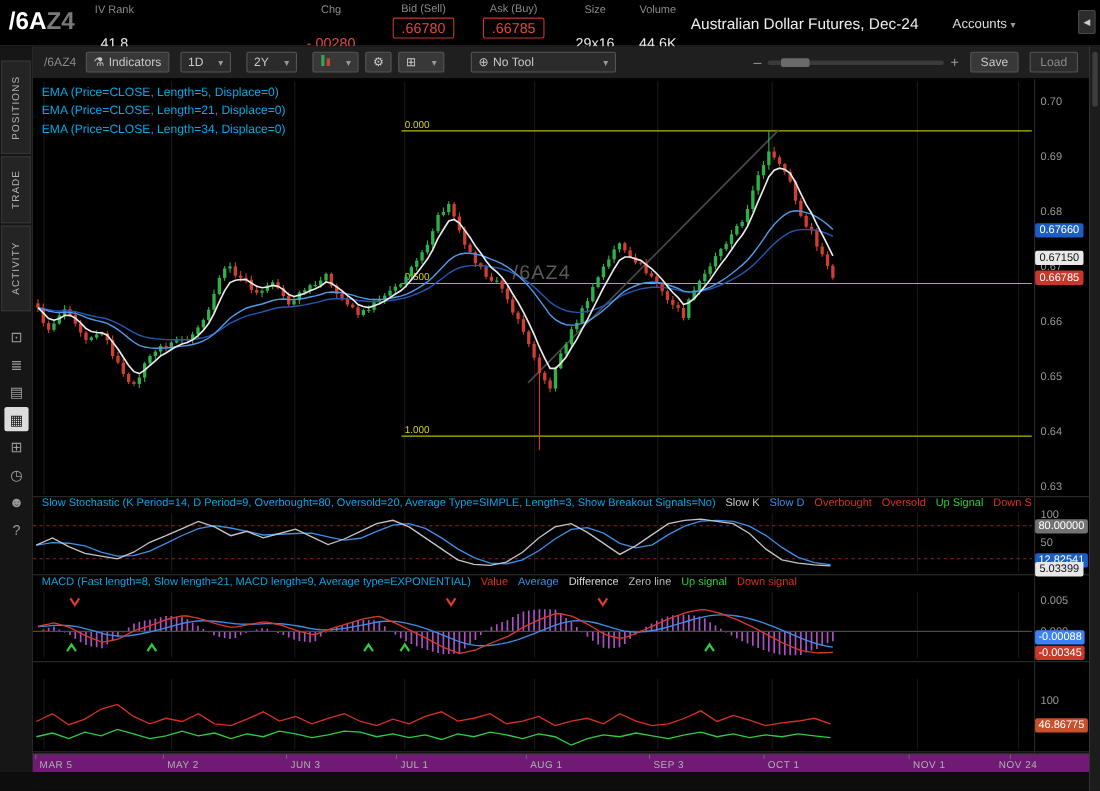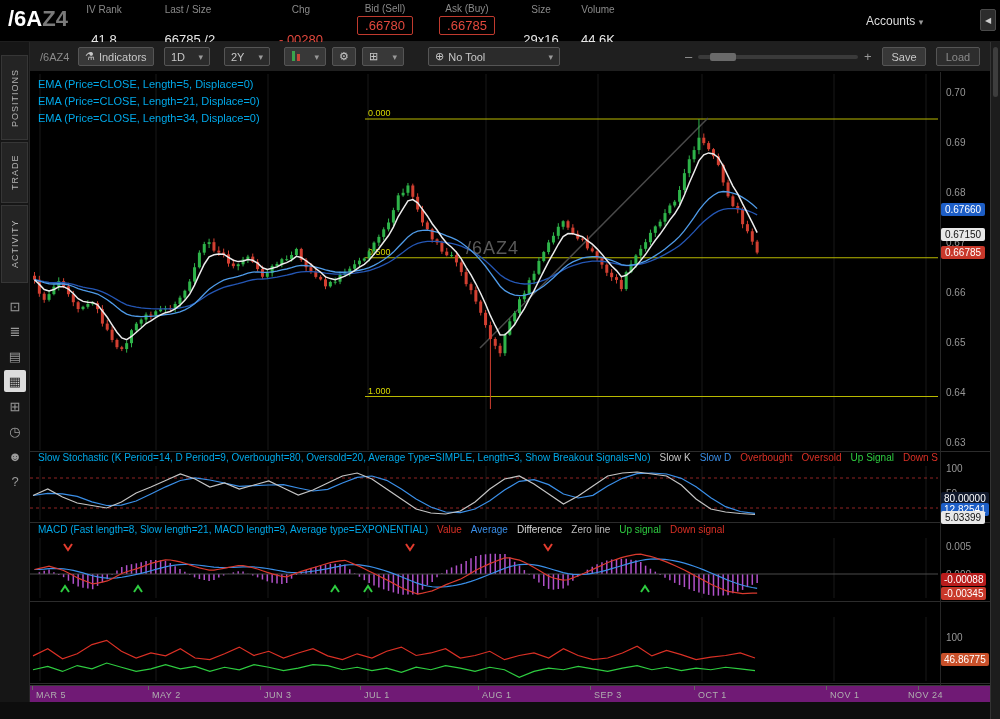--- a/index.html
+++ b/index.html
@@ -48,44 +48,41 @@
 <div class="app">
 
   <div class="abs" style="left:0;top:0;width:1000px;height:42px;background:#000;border-bottom:1px solid #1e1e1e;">
     <div class="abs" style="left:8px;top:6px;font-size:22px;font-weight:bold;">
       <span style="color:#fff;">/6A</span><span style="color:#7a7a7a;">Z4</span>
     </div>
     <div class="hstat" style="left:78px;width:52px;">
       <div class="hlabel">IV Rank</div>
       <div class="hvalue">41.8</div>
     </div>
-    <div class="hstat" style="left:138px;width:100px;">
-      <div class="hlabel">Last / Size</div>
-      <div class="hvalue"><span>.66785</span> <span>/2</span></div>
-    </div>
     <div class="hstat" style="left:262px;width:78px;">
       <div class="hlabel">Chg</div>
       <div class="hvalue red">-.00280</div>
     </div>
     <div class="hstat" style="left:346px;width:78px;top:3px;">
       <div class="hlabel">Bid (Sell)</div>
       <div style="margin-top:2px;"><span class="pricebox">.66780</span></div>
     </div>
     <div class="hstat" style="left:428px;width:78px;top:3px;">
       <div class="hlabel">Ask (Buy)</div>
       <div style="margin-top:2px;"><span class="pricebox">.66785</span></div>
     </div>
     <div class="hstat" style="left:516px;width:50px;">
       <div class="hlabel">Size</div>
       <div class="hvalue">29x16</div>
     </div>
     <div class="hstat" style="left:572px;width:52px;">
       <div class="hlabel">Volume</div>
       <div class="hvalue">44.6K</div>
     </div>
+    <div class="abs" style="left:628px;top:13px;font-size:14px;color:#eee;">Australian Dollar Futures, Dec-24</div>
     <div class="abs" style="left:866px;top:14px;font-size:12px;color:#ddd;cursor:pointer;">
       <span>Accounts</span>
       <span class="chev">▾</span>
     </div>
     <div class="abs" style="left:980px;top:9px;width:16px;height:22px;background:#2c2c2c;border:1px solid #4a4a4a;border-radius:2px;display:flex;align-items:center;justify-content:center;font-size:8px;color:#ccc;">
       <span>◀</span>
     </div>
   </div>
 
   <div class="abs" style="left:0;top:42px;width:30px;height:677px;background:#161616;border-right:1px solid #262626;">
@@ -697,24 +694,24 @@
       <div class="axlabel" style="top: 346.5px;">0.64</div>
       <div class="axlabel" style="top: 396.5px;">0.63</div>
       <div class="axlabel" style="top: 423px;">100</div>
       <div class="axlabel" style="top: 448px;">50</div>
       <div class="axlabel" style="top: 501px;">0.005</div>
       <div class="axlabel" style="top: 529px;">0.000</div>
       <div class="axlabel" style="top: 592px;">100</div>
       <div class="axbubble" style="top: 162.5px; background: rgb(29, 94, 198); color: rgb(255, 255, 255);">0.67660</div>
       <div class="axbubble" style="top: 188px; background: rgb(232, 232, 232); color: rgb(17, 17, 17);">0.67150</div>
       <div class="axbubble" style="top: 206.25px; background: rgb(200, 56, 42); color: rgb(255, 255, 255);">0.66785</div>
-      <div class="axbubble" style="top: 452px; background: #0f172a; color: rgb(255, 255, 255);">80.00000</div>
+      <div class="axbubble" style="top: 432px; background: #737373; color: rgb(255, 255, 255);">80.00000</div>
       <div class="axbubble" style="top: 463px; background: rgb(29, 94, 198); color: rgb(255, 255, 255);">12.82541</div>
       <div class="axbubble" style="top: 471px; background: rgb(232, 232, 232); color: rgb(17, 17, 17);">5.03399</div>
-      <div class="axbubble" style="top: 532.928px; background: #b91c1c; color: rgb(255, 255, 255);">-0.00088</div>
+      <div class="axbubble" style="top: 532.928px; background: #3b82f6; color: rgb(255, 255, 255);">-0.00088</div>
       <div class="axbubble" style="top: 547.32px; background: rgb(200, 56, 42); color: rgb(255, 255, 255);">-0.00345</div>
       <div class="axbubble" style="top: 613.26px; background: rgb(200, 80, 42); color: rgb(255, 255, 255);">46.86775</div>
     </div>
 
   <div id="time-axis">
       <div class="tick" style="left: 2px;"></div>
       <div class="talabel" style="left: 6px;">MAR 5</div>
       <div class="tick" style="left: 118px;"></div>
       <div class="talabel" style="left: 122px;">MAY 2</div>
       <div class="tick" style="left: 230px;"></div>

